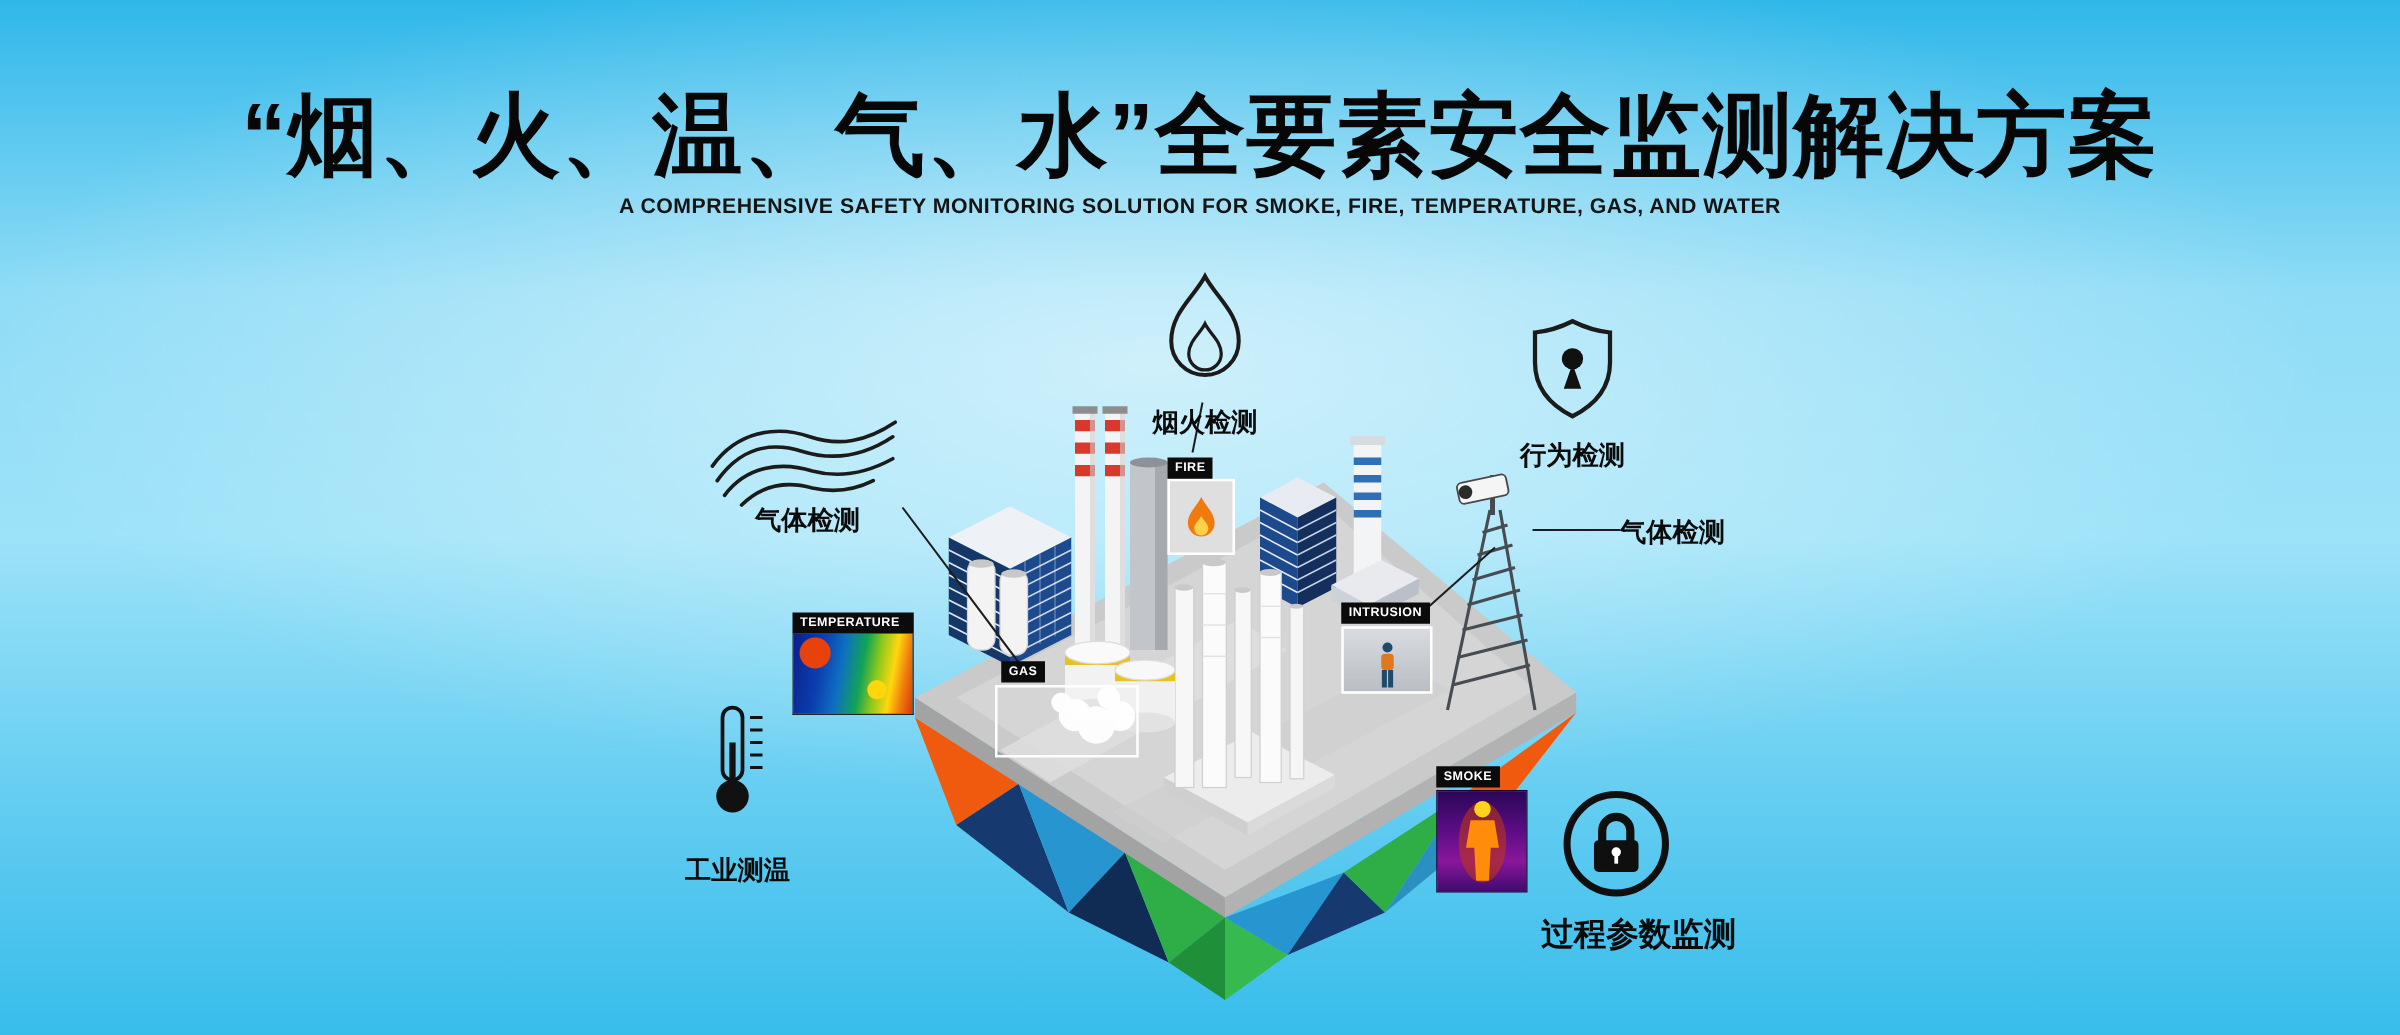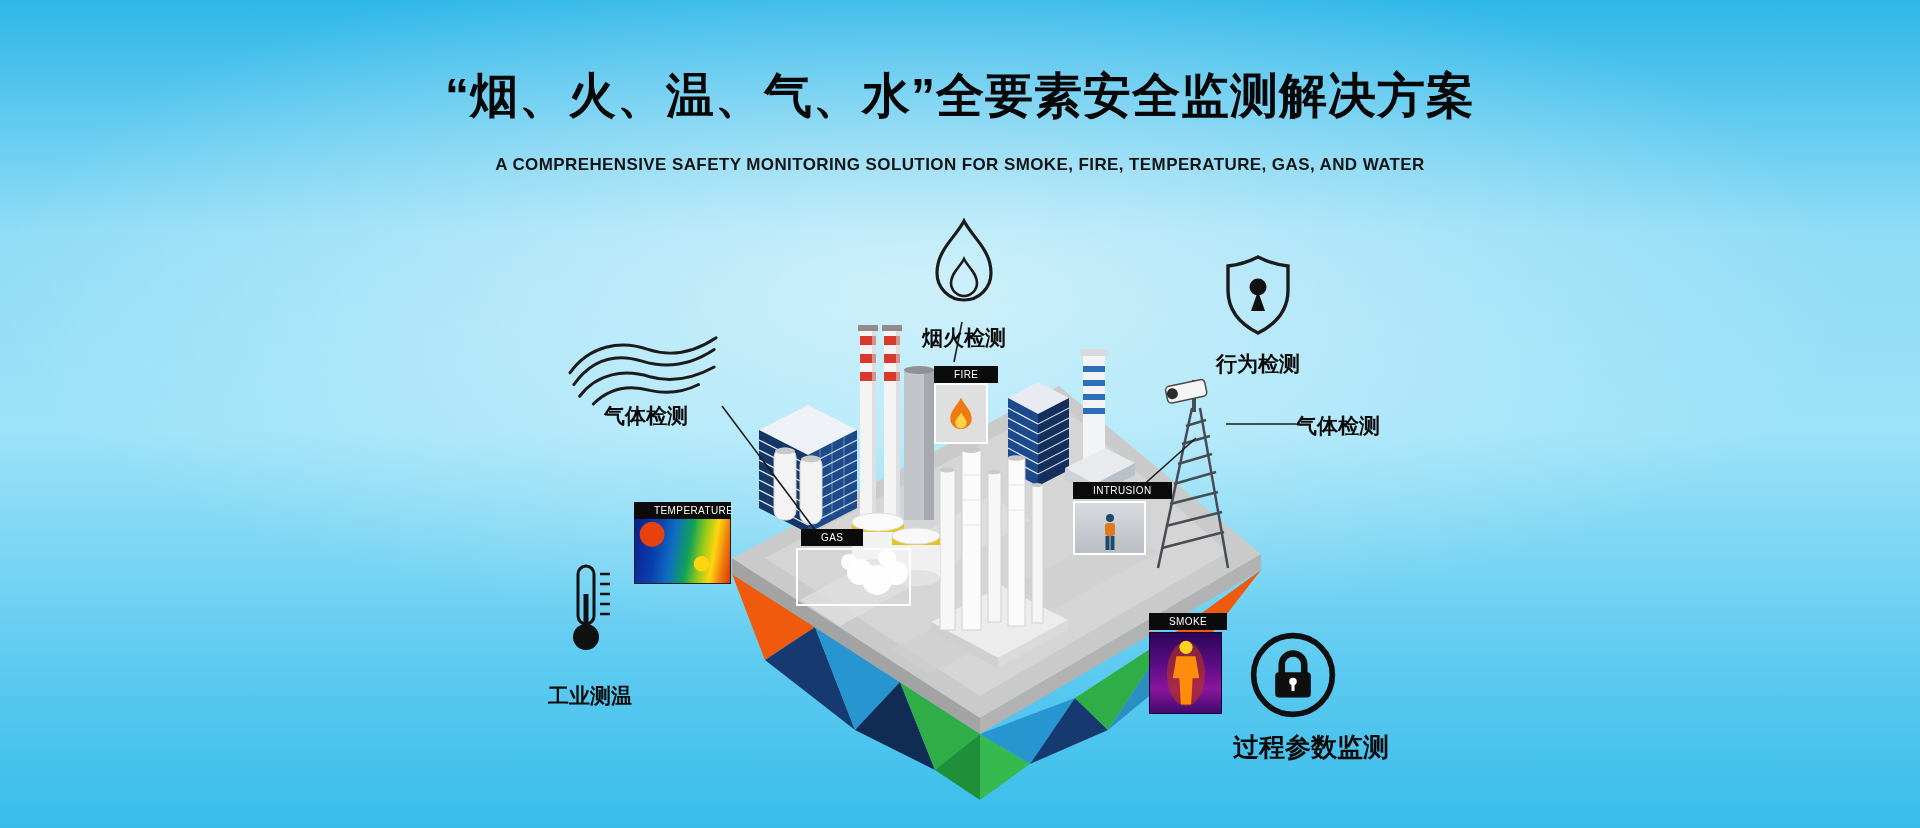--- a/index.html
+++ b/index.html
@@ -5,33 +5,33 @@
   *{margin:0;padding:0;box-sizing:border-box}
   html,body{width:1920px;height:828px;overflow:hidden}
   .stage{
     position:relative;width:1920px;height:828px;overflow:hidden;
     background:
       radial-gradient(ellipse 70% 60% at 48% 35%, rgba(255,255,255,.55), rgba(255,255,255,0) 70%),
       linear-gradient(180deg,#2fb7e9 0%,#8fdcf6 28%,#9ce2f8 52%,#5ac9f0 82%,#38bdeb 100%);
     font-family:"Liberation Sans","DejaVu Sans",sans-serif;color:#0d0d0d;
   }
   .title{position:absolute;top:68px;left:0;width:100%;text-align:center;
-    font-size:48px;font-weight:700;letter-spacing:1px;color:#070707;line-height:1.15}
+    font-size:72px;font-weight:700;letter-spacing:1px;color:#070707;line-height:1.15}
   .subtitle{position:absolute;top:155px;left:0;width:100%;text-align:center;
     font-size:17px;font-weight:700;letter-spacing:.4px;color:#141414}
 
   .island{position:absolute;left:560px;top:300px;width:820px;height:520px;z-index:1}
 
   .callout{position:absolute;z-index:3}
   .clabel{font-weight:700;font-size:21px;color:#0b0b0b;text-align:center;white-space:nowrap}
   .clabel.small{font-size:26px}
 
   .thumb{position:absolute;z-index:4}
-  .tag{display:inline-block;background:#0b0b0b;color:#fff;font-size:10px;font-weight:400;
-    letter-spacing:.4px;padding:3px 20px;line-height:1.1;white-space:nowrap}
+  .tag{display:inline-block;background:#0b0b0b;color:#fff;font-size:10px;font-weight:700;
+    letter-spacing:.4px;padding:3px 6px;line-height:1.1;white-space:nowrap}
   .tag.block{display:block;width:100%}
   .frame{border:2px solid #fff;background:transparent}
   .thermal-temp{width:97px;height:65px;border-left:1px solid #222;border-right:1px solid #222;border-bottom:1px solid #222;
     background:
       radial-gradient(circle at 18% 24%, #e8420c 0 13%, rgba(0,0,0,0) 14%),
       radial-gradient(circle at 70% 70%, #ffd60e 0 9%, rgba(0,0,0,0) 10%),
       linear-gradient(100deg,#0a1f8c 0%,#0b3fb0 24%,#0e6fc2 40%,#12a356 56%,#8fc91b 68%,#ffd60e 80%,#ef7a0c 90%,#d8340c 100%)}
   .fire-frame{width:54px;height:61px;background:#dfdfdf;display:flex;align-items:center;justify-content:center}
   .gas-frame{width:115px;height:58px}
   .intrusion-frame{width:73px;height:54px;background:linear-gradient(180deg,#d8dbdf, #b9bec4);
@@ -235,21 +235,21 @@
     <svg width="90" height="90" viewBox="0 0 96 96">
       <circle cx="48" cy="48" r="42" fill="none" stroke="#0f0f0f" stroke-width="6"></circle>
       <path d="M36,46 v-9 a12,12 0 0 1 24,0 v9" fill="none" stroke="#0f0f0f" stroke-width="7"></path>
       <rect x="29" y="45" width="38" height="27" rx="4" fill="#0f0f0f"></rect>
       <circle cx="48" cy="55" r="4" fill="#fff"></circle>
       <rect x="46.4" y="57" width="3.2" height="8" fill="#fff"></rect>
     </svg>
     <div class="clabel small" style="position:absolute;left:-15px;top:100px;width:120px">过程参数监测</div>
   </div>
 
-  <div class="thumb" style="left:634px;top:502px;width:97px">
+  <div class="thumb" style="left:634px;top:490px;width:97px">
     <span class="tag block">TEMPERATURE</span>
     <div class="thermal-temp"></div>
   </div>
 
   <div class="thumb" style="left:934px;top:364px">
     <span class="tag">FIRE</span>
     <div class="frame fire-frame">
       <svg width="34" height="44" viewBox="0 0 54 60">
         <path d="M27,4 C22,15 10,24 10,37 a17,17 0 0 0 34,0 C44,24 32,15 27,4 Z" fill="#ef7a10"></path>
         <path d="M27,28 C24,34 18,38 18,44 a9,9 0 0 0 18,0 C36,38 30,34 27,28 Z" fill="#ffd24a"></path>

